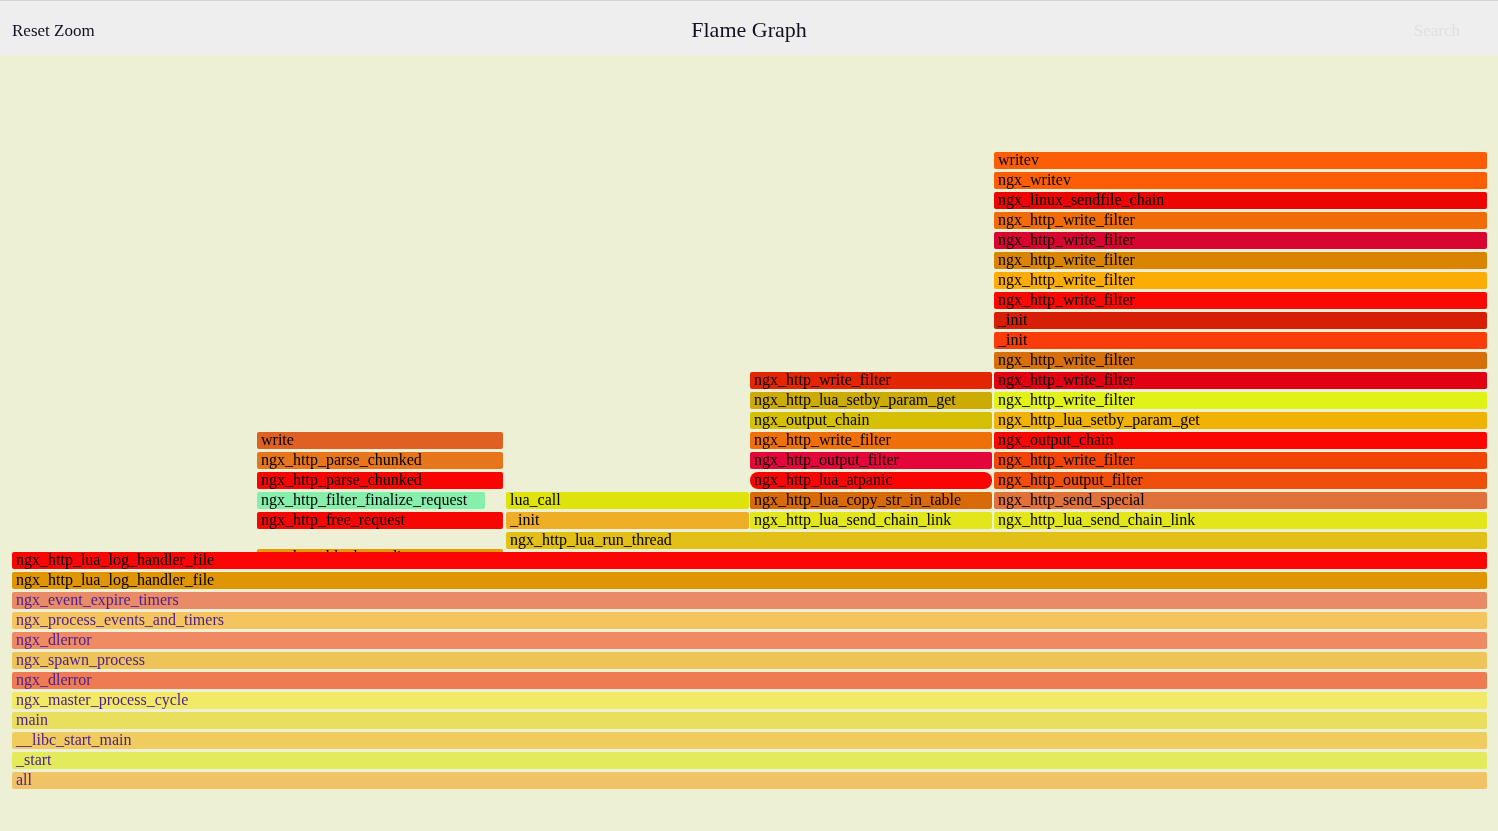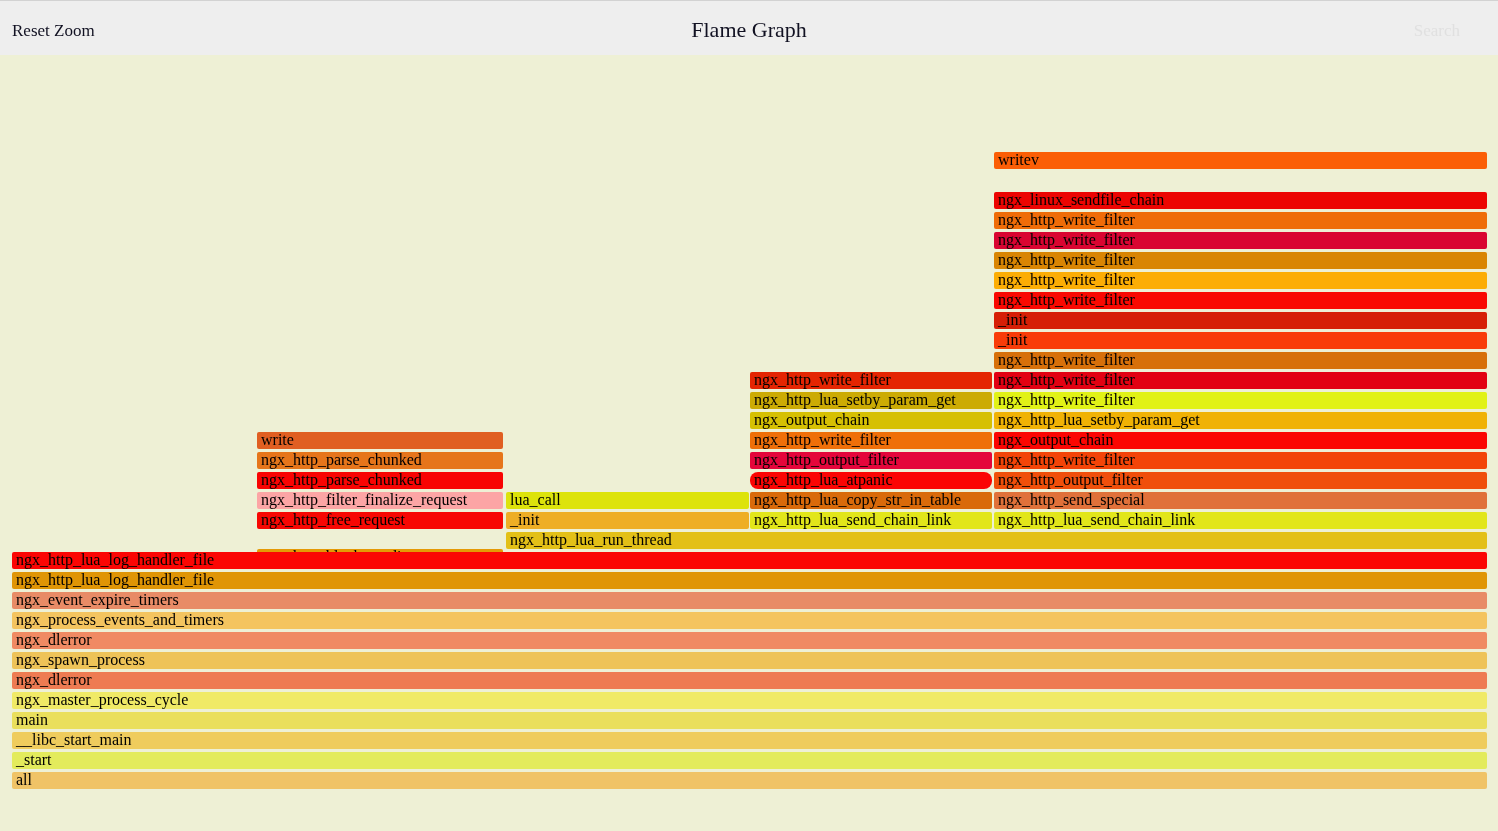--- a/index.html
+++ b/index.html
@@ -77,38 +77,41 @@
   .frame .lbl {
     position: absolute;
     left: 4px;
     top: -2px;
     font-size: 16px;
     line-height: 20px;
     color: #000000;
     pointer-events: none;
   }
   .frame.dim .lbl {
-    color: #000000;
+    color: #4c1d95;
   }
 </style>
 </head>
 <body>
 
 <div id="app">
 
   <div id="header">
     <div id="reset-zoom">Reset Zoom</div>
     <div id="title">Flame Graph</div>
     <div id="search">Search</div>
   </div>
 
   <div id="graph">
       <div class="frame" style="left: 994px; width: 493px; top: 97px; height: 17px; background: rgb(251, 94, 6);">
         <span class="lbl">writev</span>
       </div>
+      <div class="frame" style="left: 994px; width: 493px; top: 117px; height: 17px; background: rgb(251, 94, 6);">
+        <span class="lbl">ngx_writev</span>
+      </div>
       <div class="frame" style="left: 994px; width: 493px; top: 137px; height: 17px; background: rgb(236, 5, 2);">
         <span class="lbl">ngx_linux_sendfile_chain</span>
       </div>
       <div class="frame" style="left: 994px; width: 493px; top: 157px; height: 17px; background: rgb(239, 108, 8);">
         <span class="lbl">ngx_http_write_filter</span>
       </div>
       <div class="frame" style="left: 994px; width: 493px; top: 177px; height: 17px; background: rgb(217, 5, 49);">
         <span class="lbl">ngx_http_write_filter</span>
       </div>
       <div class="frame" style="left: 994px; width: 493px; top: 197px; height: 17px; background: rgb(217, 133, 3);">
@@ -167,21 +170,21 @@
       </div>
       <div class="frame" style="left: 257px; width: 246px; top: 417px; height: 17px; background: rgb(248, 4, 3);">
         <span class="lbl">ngx_http_parse_chunked</span>
       </div>
       <div class="frame" style="left: 750px; width: 242px; top: 417px; height: 17px; background: rgb(251, 5, 4); border-radius: 8px;">
         <span class="lbl">ngx_http_lua_atpanic</span>
       </div>
       <div class="frame" style="left: 994px; width: 493px; top: 417px; height: 17px; background: rgb(240, 79, 11);">
         <span class="lbl">ngx_http_output_filter</span>
       </div>
-      <div class="frame" style="left: 257px; width: 246px; top: 437px; height: 17px; background: #fca5a5;">
+      <div class="frame" style="left: 257px; width: 228px; top: 437px; height: 17px; background: #86efac;">
         <span class="lbl">ngx_http_filter_finalize_request</span>
       </div>
       <div class="frame" style="left: 506px; width: 243px; top: 437px; height: 17px; background: rgb(221, 227, 11);">
         <span class="lbl">lua_call</span>
       </div>
       <div class="frame" style="left: 750px; width: 242px; top: 437px; height: 17px; background: rgb(217, 106, 10);">
         <span class="lbl">ngx_http_lua_copy_str_in_table</span>
       </div>
       <div class="frame" style="left: 994px; width: 493px; top: 437px; height: 17px; background: rgb(224, 113, 58); padding-left: 22px;">
         <span class="lbl">ngx_http_send_special</span>

